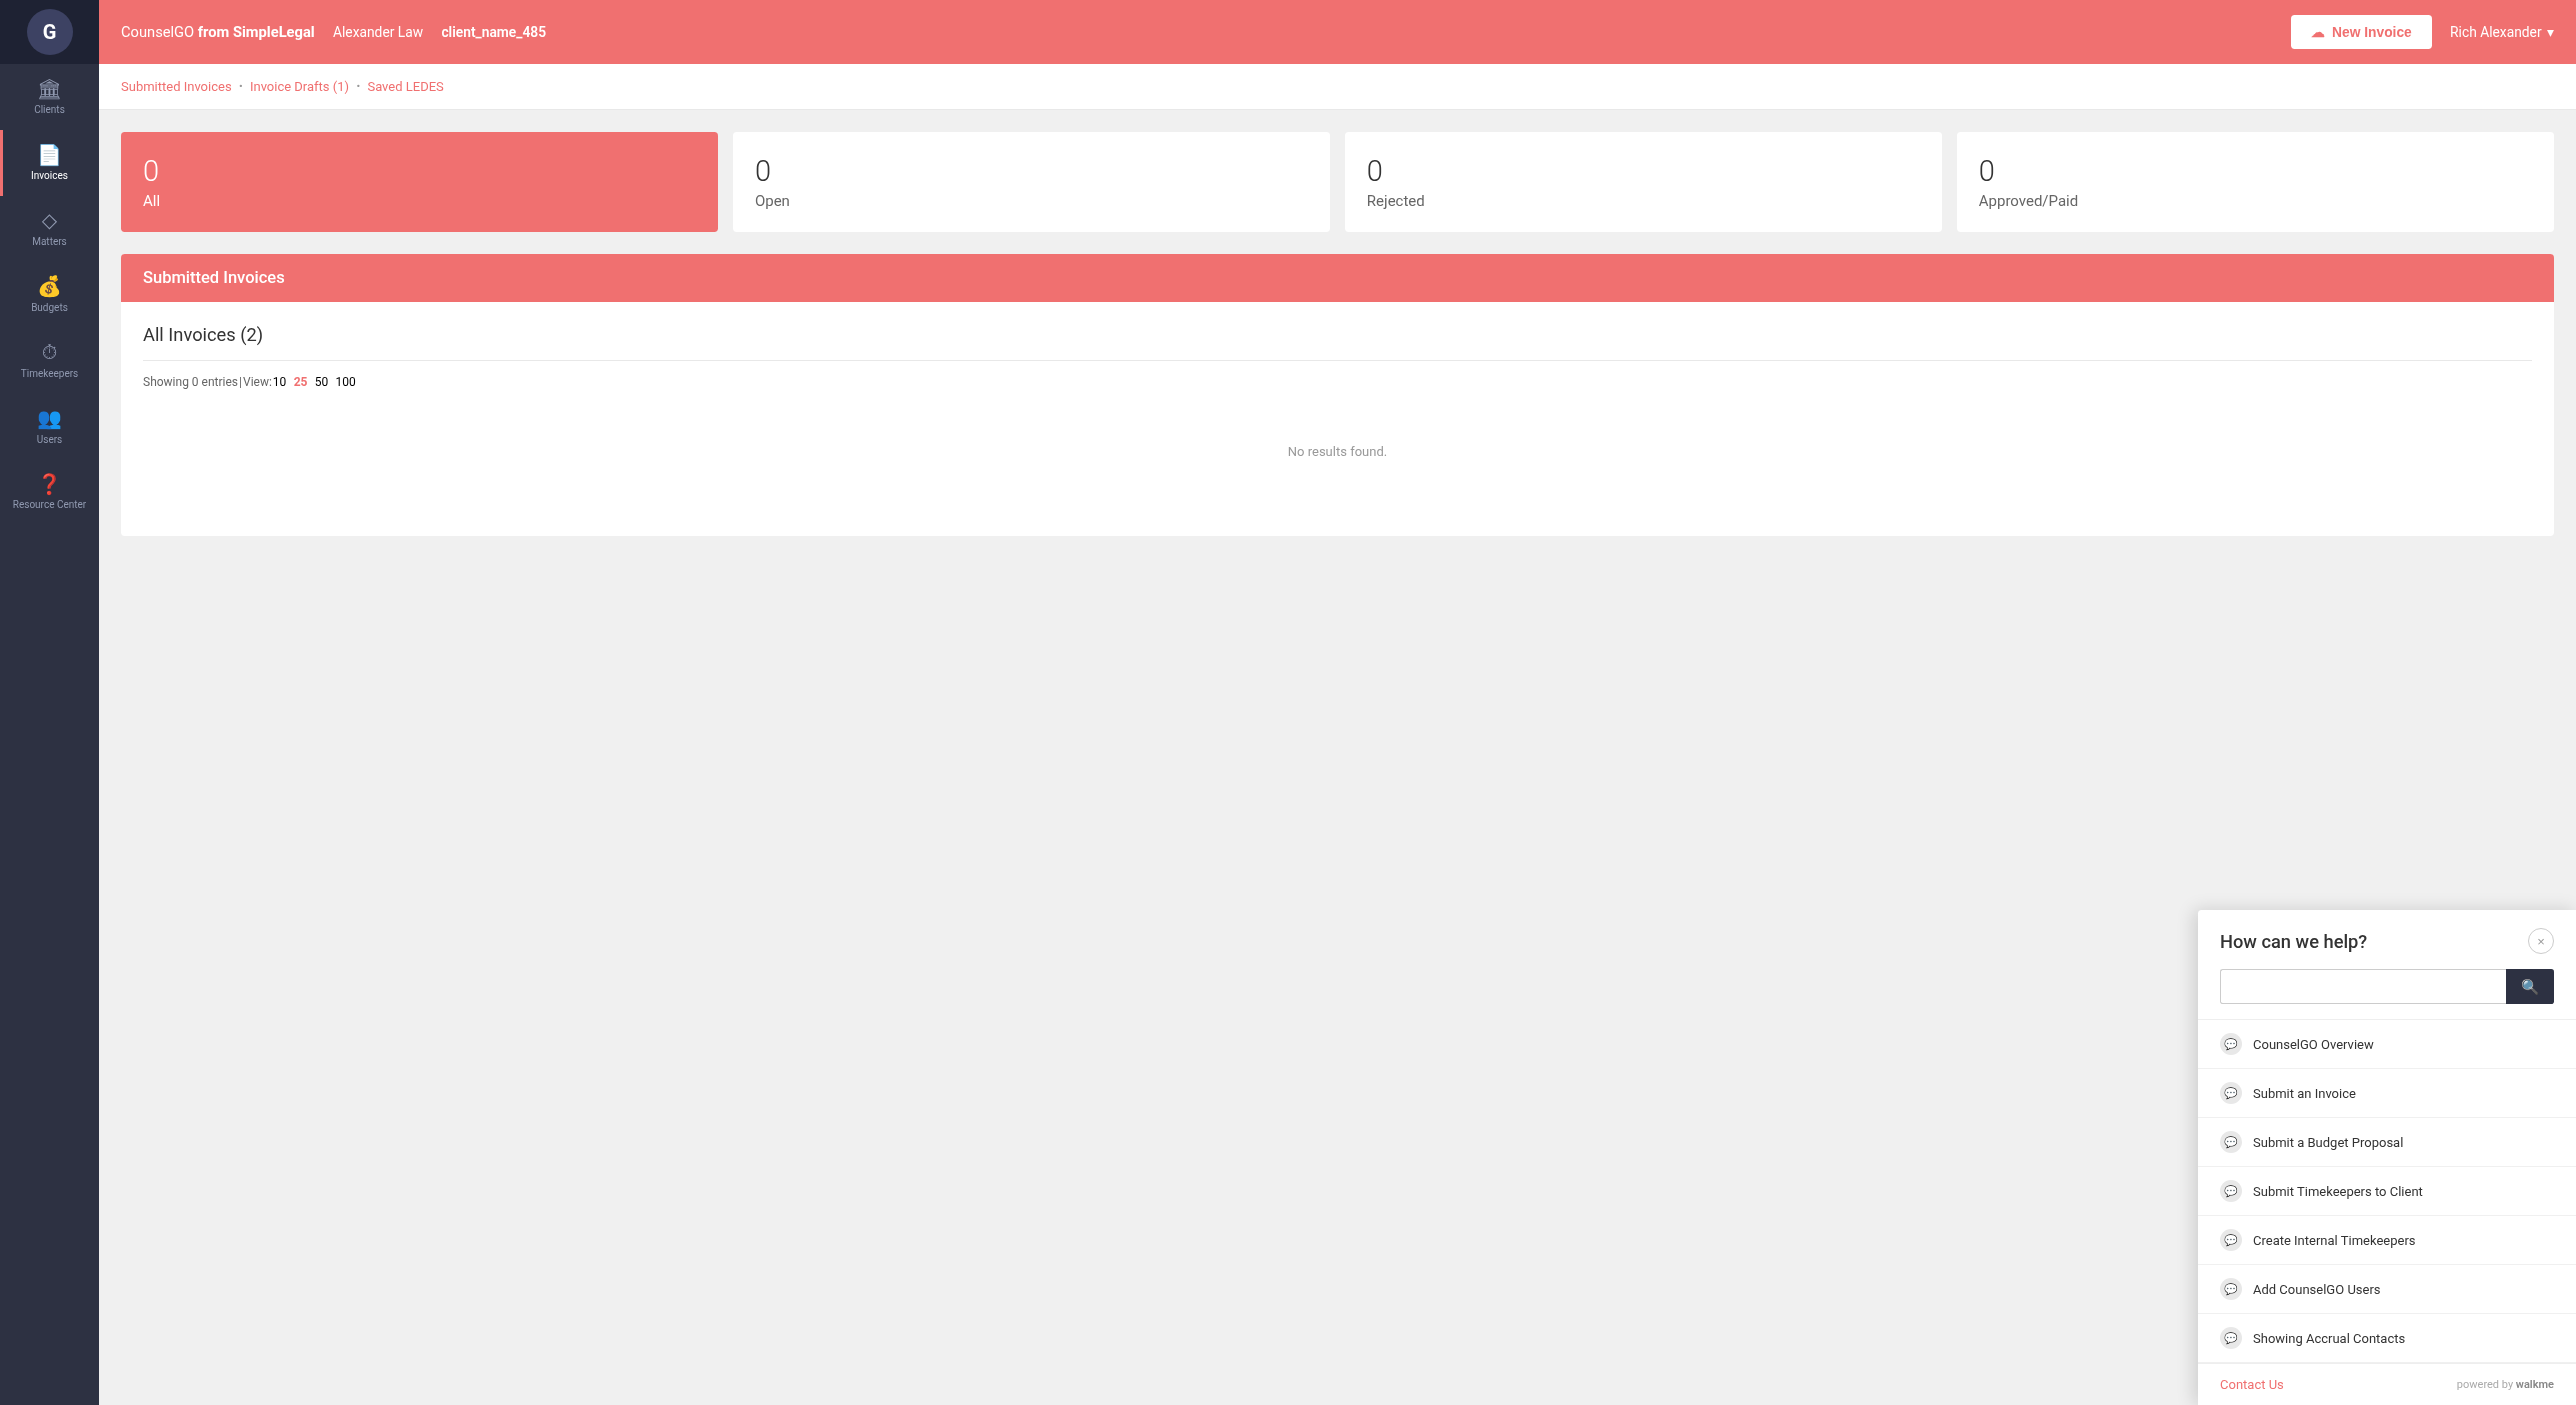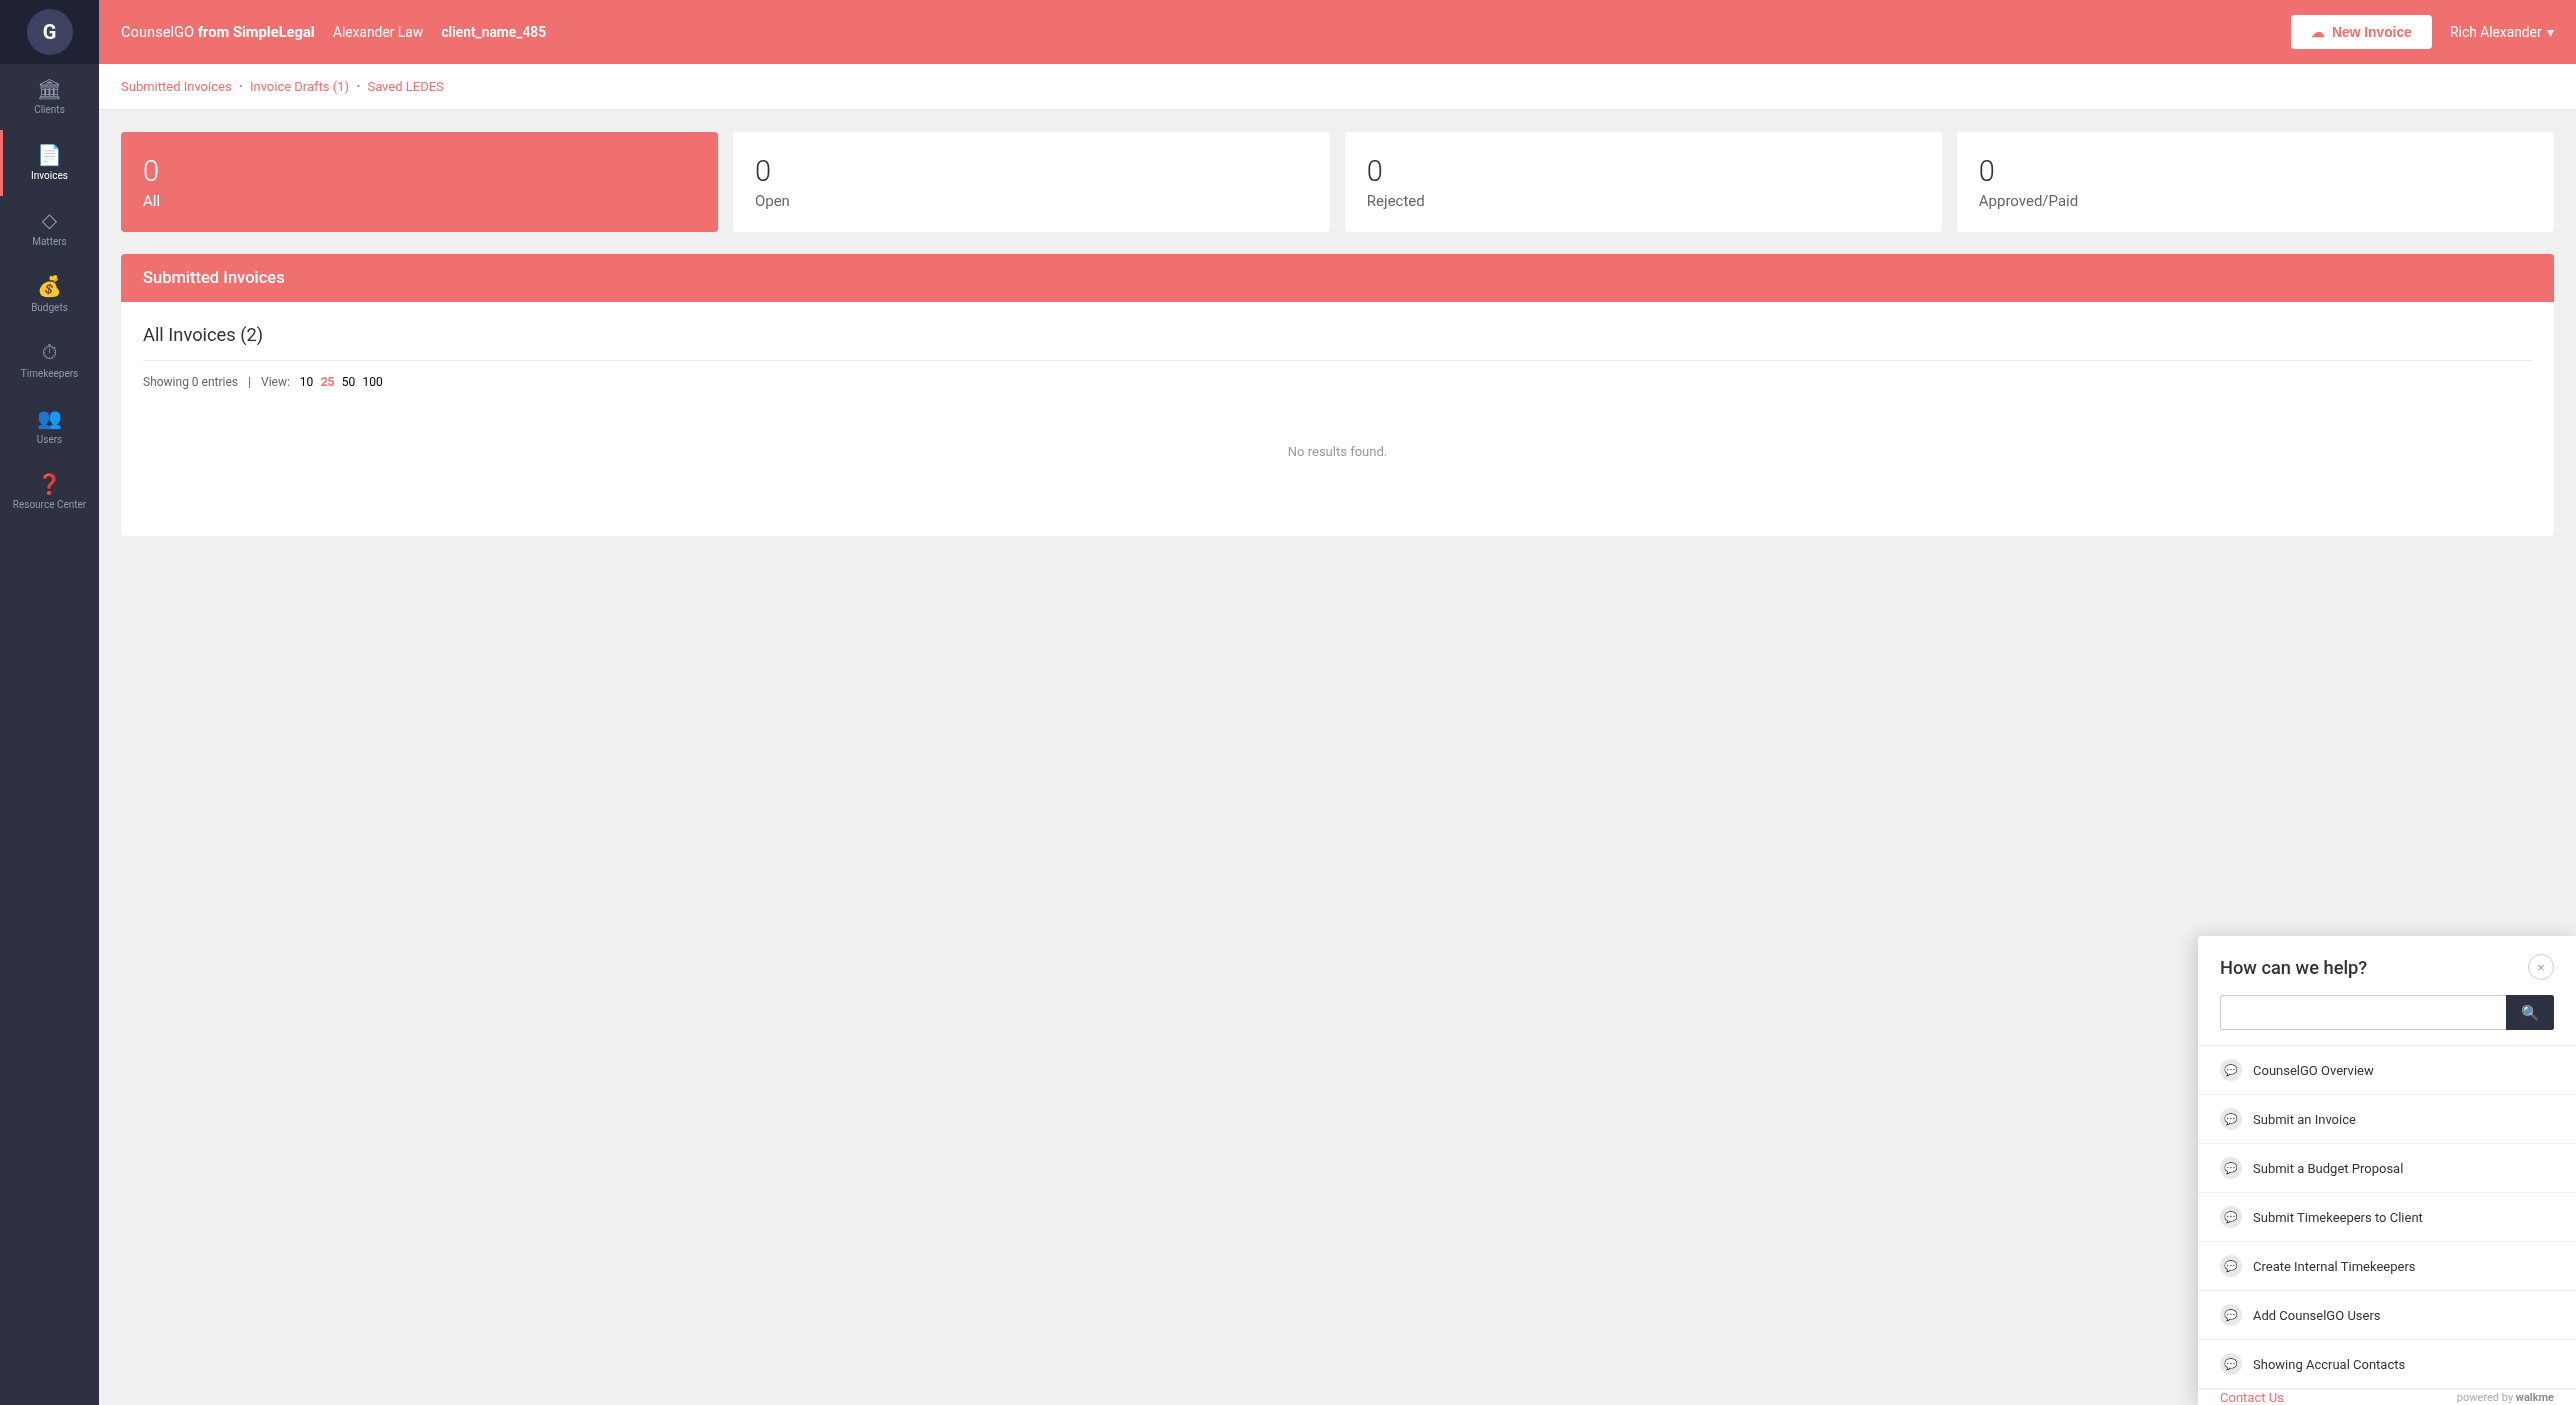--- a/index.html
+++ b/index.html
@@ -203,21 +203,21 @@
       margin-bottom: 14.7px;
     }
     .table-divider {
       border: none;
       border-top: 0.9px solid #e8e8e8;
       margin: 14.7px 0;
     }
     .table-footer {
       display: flex;
       align-items: flex-end;
-      gap: 10px;
+      gap: 1px;
       font-size: 12px;
       color: #666;
       margin-top: 14.7px;
     }
     .view-options { display: flex; gap: 7.3px; }
     .view-option {
       color: #000000;
       cursor: pointer;
       font-size: 12px;
     }
@@ -311,21 +311,21 @@
       border-radius: 50%;
       background: #e8e8e8;
       display: flex;
       align-items: center;
       justify-content: center;
       color: #666;
       font-size: 11px;
       flex-shrink: 0;
     }
     .help-footer {
-      padding: 0 22px;
+      padding: 13px 22px;
       display: flex;
       justify-content: space-between;
       align-items: center;
       border-top: 0.9px solid #eee;
     }
     .help-contact-link {
       color: #f07070;
       font-size: 13px;
       cursor: pointer;
       text-decoration: none;

